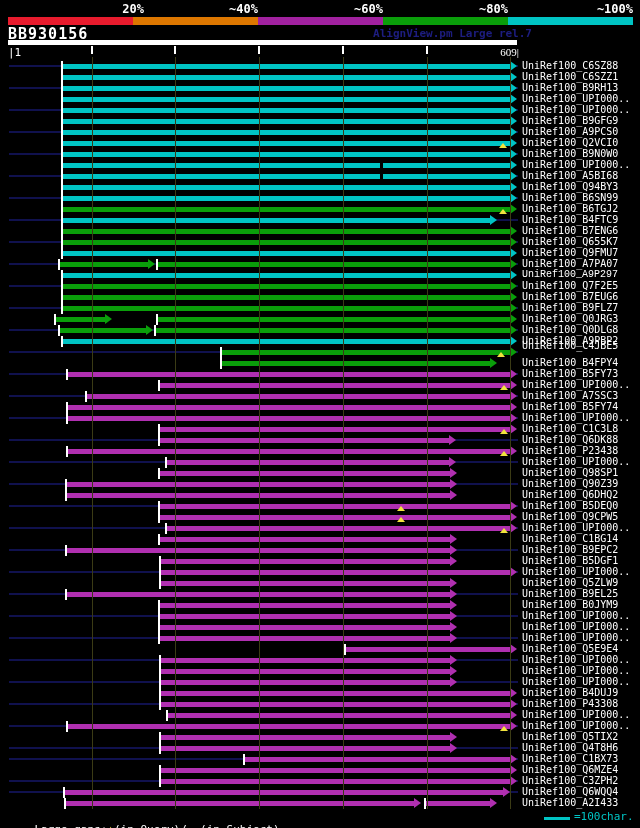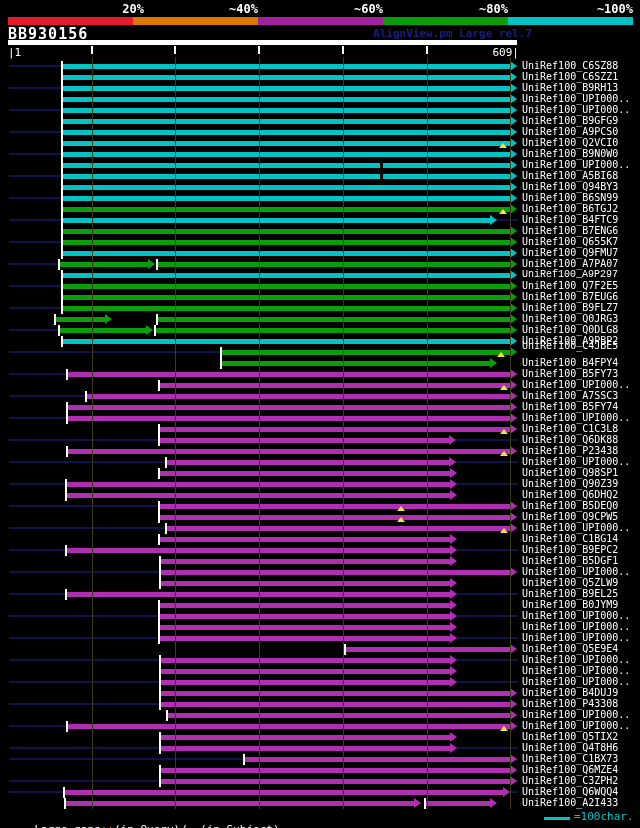--- a/index.html
+++ b/index.html
@@ -44,21 +44,21 @@
       <div class="band-seg" style="left: 250px; width: 125px; background: rgb(161, 33, 159);"></div>
       <div class="band-seg" style="left: 375px; width: 125px; background: rgb(10, 158, 10);"></div>
       <div class="band-seg" style="left: 500px; width: 125px; background: rgb(0, 196, 196);"></div>
     </div>
 
   <div id="query-id">BB930156</div>
   <div id="app-note" style="color: rgb(29, 29, 128);">AlignView.pm Large rel.7</div>
 
   <div id="query-bar"></div>
   <span class="ruler-label" style="left:8px;">|1</span>
-  <span class="ruler-label" style="right:121px;">609|</span>
+  <span class="ruler-label" style="right:121px;font-family:Liberation Serif, serif;">609|</span>
 
   <div id="plot">
       <div class="guide" style="left: 9px; width: 509px; top: 65px; background: rgb(16, 17, 78);"></div>
       <div class="bar" style="left: 62.4161px; width: 448.584px; top: 64px; background: rgb(0, 196, 196);"></div>
       <div class="start-tick" style="left: 61.4161px; top: 61px;"></div>
       <div class="seg-arrow" style="left: 510px; top: 61px; border-left: 7px solid rgb(0, 196, 196);"></div>
       <div class="row-label" style="top: 60px;">UniRef100_C6SZ88</div>
       <div class="bar" style="left: 62.4161px; width: 448.584px; top: 75px; background: rgb(0, 196, 196);"></div>
       <div class="start-tick" style="left: 61.4161px; top: 72px;"></div>
       <div class="seg-arrow" style="left: 510px; top: 72px; border-left: 7px solid rgb(0, 196, 196);"></div>

